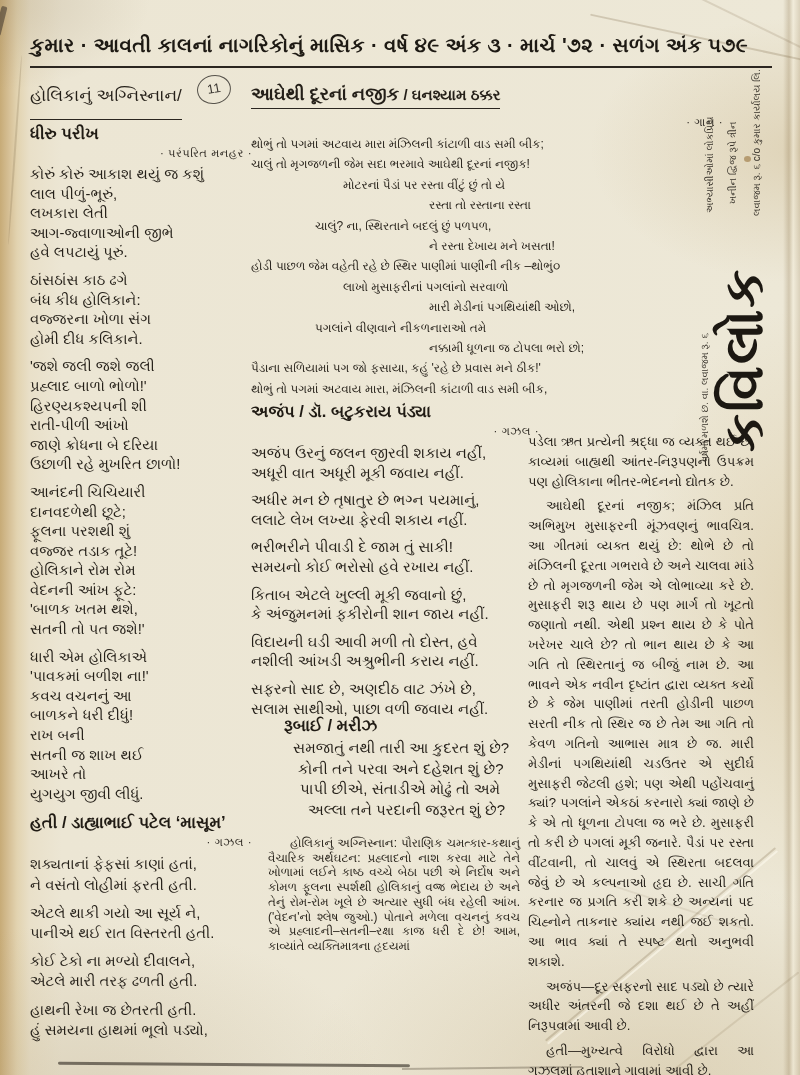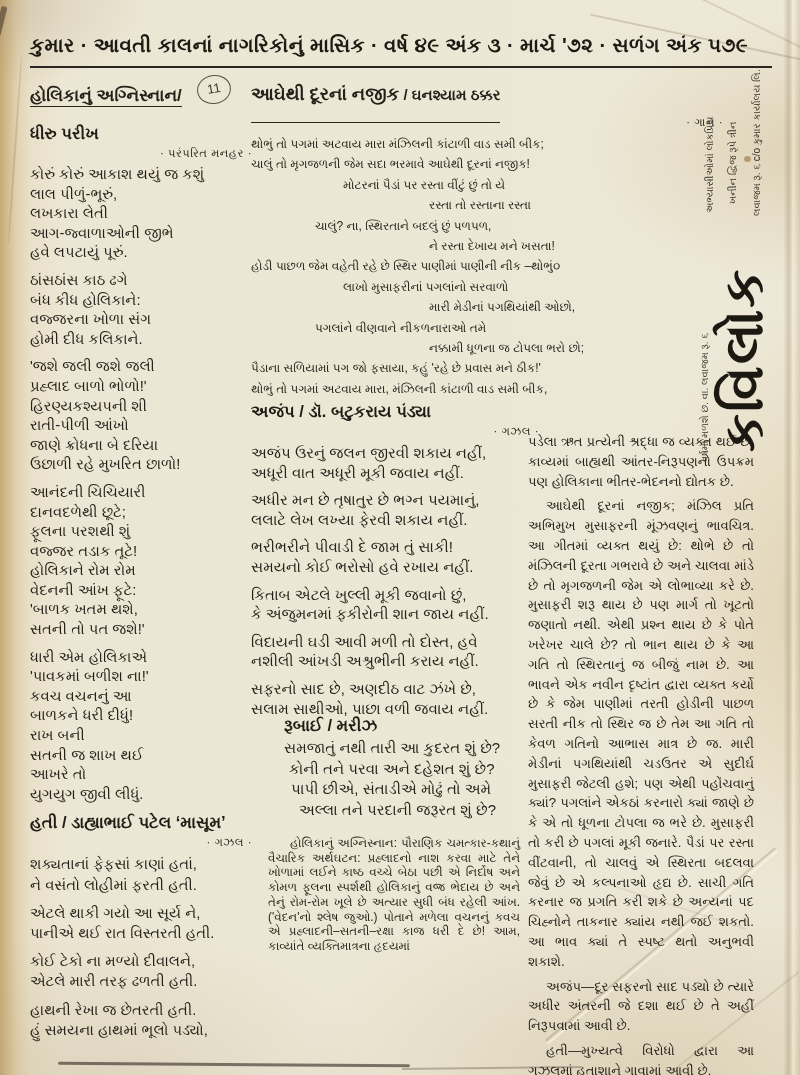--- a/index.html
+++ b/index.html
@@ -23,27 +23,27 @@
   .tl-mark{position:absolute;left:-2px;top:6px;width:6px;height:30px;background:rgba(58,50,42,.55);transform:rotate(14deg);border-radius:2px;}
   .left-crease{position:absolute;left:14px;top:55px;width:2px;height:190px;background:rgba(120,100,70,.22);transform:rotate(4deg);border-radius:50%;}
   .bottom-line{position:absolute;left:58px;top:1063px;width:352px;height:3px;background:rgba(45,38,30,.6);border-radius:2px;transform:rotate(.4deg);}
   .bottom-line2{position:absolute;left:402px;top:1067px;width:180px;height:2px;background:rgba(72,62,48,.32);transform:rotate(-.6deg);}
   .stain-dot{position:absolute;left:744px;top:156px;width:7px;height:6px;border-radius:50%;background:rgba(146,106,48,.55);}
   
   .masthead{position:absolute;left:30px;top:34px;width:742px;
     font-size:20px;font-weight:bold;letter-spacing:.4px;white-space:nowrap;
     padding-bottom:9px;border-bottom:2.2px solid #2b2620;color:#1d1913;}
   
-  .sec-left{position:absolute;left:30px;top:86px;font-size:17px;font-weight:bold;
-    border-bottom:1.8px solid #2b2620;padding-bottom:0;white-space:nowrap;}
+  .sec-left{position:absolute;left:30px;top:86px;font-size:17px;font-weight:normal;
+    border-bottom:1.8px solid #2b2620;padding-bottom:13px;white-space:nowrap;}
   .annot-circle{position:absolute;left:197px;top:75px;width:32px;height:27px;
     border:1.6px solid rgba(60,56,50,.85);border-radius:50%;transform:rotate(-10deg);
     font-size:13px;line-height:25px;text-align:center;color:#3c3832;}
   .sec-right{position:absolute;left:251px;top:84px;border-bottom:1.8px solid #2b2620;
-    padding-bottom:17px;white-space:nowrap;}
+    padding-bottom:3px;white-space:nowrap;}
   .sec-right .t{font-size:18px;font-weight:bold;}
   .sec-right .a{font-size:15px;font-weight:bold;}
   
   .form-label{font-size:11.5px;color:#322d26;margin:4px 0 5px 2px;letter-spacing:.5px;text-align:right;}
   .poem-title{font-size:16.5px;font-weight:bold;white-space:nowrap;color:#201b14;}
   .pline{white-space:nowrap;}
   .stanza + .stanza{margin-top:8px;}
   
   .col-left{position:absolute;left:30px;top:124px;width:222px;}
   .col-left .pline{font-size:14.8px;line-height:19.6px;}
@@ -53,21 +53,21 @@
   .song{position:absolute;left:251px;top:112px;width:472px;}
   .song .pline{font-size:12px;line-height:20.4px;}
   .song .lines{margin-top:4px;}
   .ind1{padding-left:64px;}
   .ind2{padding-left:178px;}
   .ind3{padding-left:92px;}
   
   .mid-ghazal{position:absolute;left:251px;top:402px;width:288px;}
   .mid-ghazal .pline{font-size:15px;line-height:19.6px;}
   .rubai{position:absolute;left:284px;top:716px;width:260px;}
-  .rubai .pline{font-size:15px;line-height:20.6px;}
+  .rubai .pline{font-size:15px;line-height:20.6px;margin-left:9px;}
   .rubai .pline:nth-child(2){padding-left:5px;}
   .rubai .pline:nth-child(3){padding-left:7px;}
   .rubai .pline:nth-child(4){padding-left:15px;}
   .rubai .poem-title{margin-bottom:3px;}
   
   .mid-prose{position:absolute;left:268px;top:836px;width:252px;
     font-size:11.9px;line-height:14.7px;text-align:justify;text-indent:22px;color:#2a251d;}
   
   .col-right{position:absolute;left:528px;top:432px;width:226px;
     font-size:13.2px;line-height:19.8px;text-align:justify;color:#27221b;}

